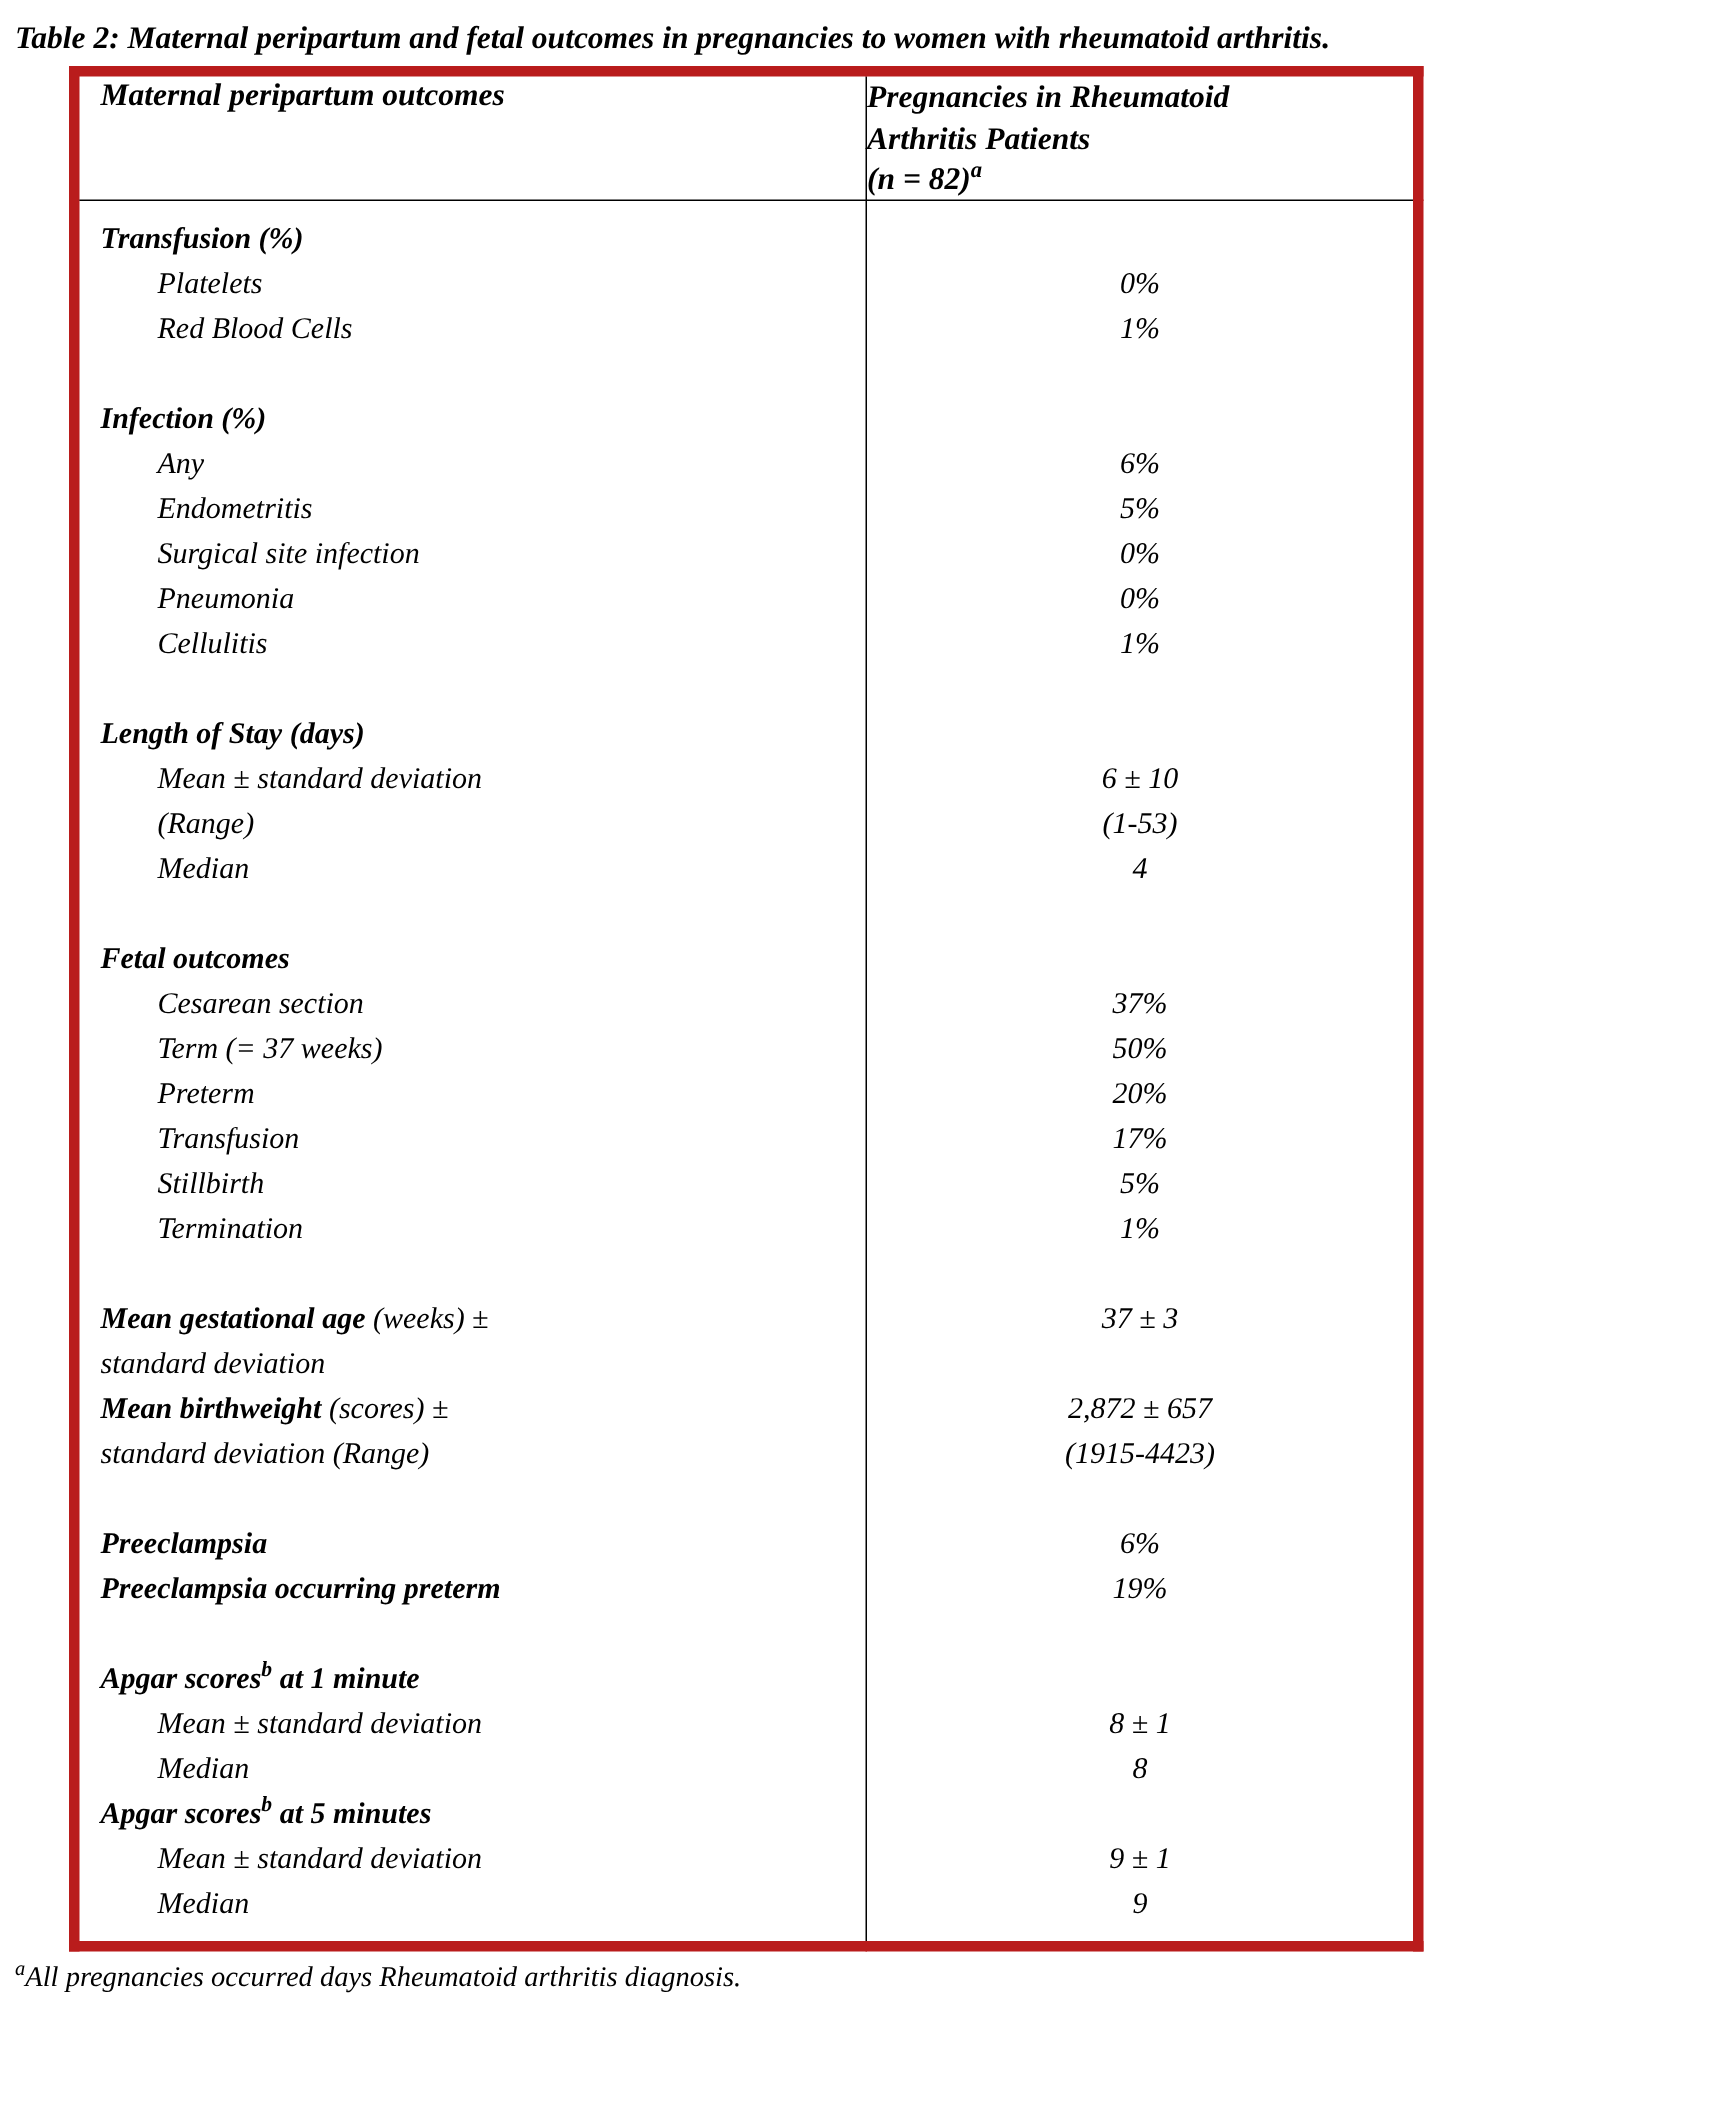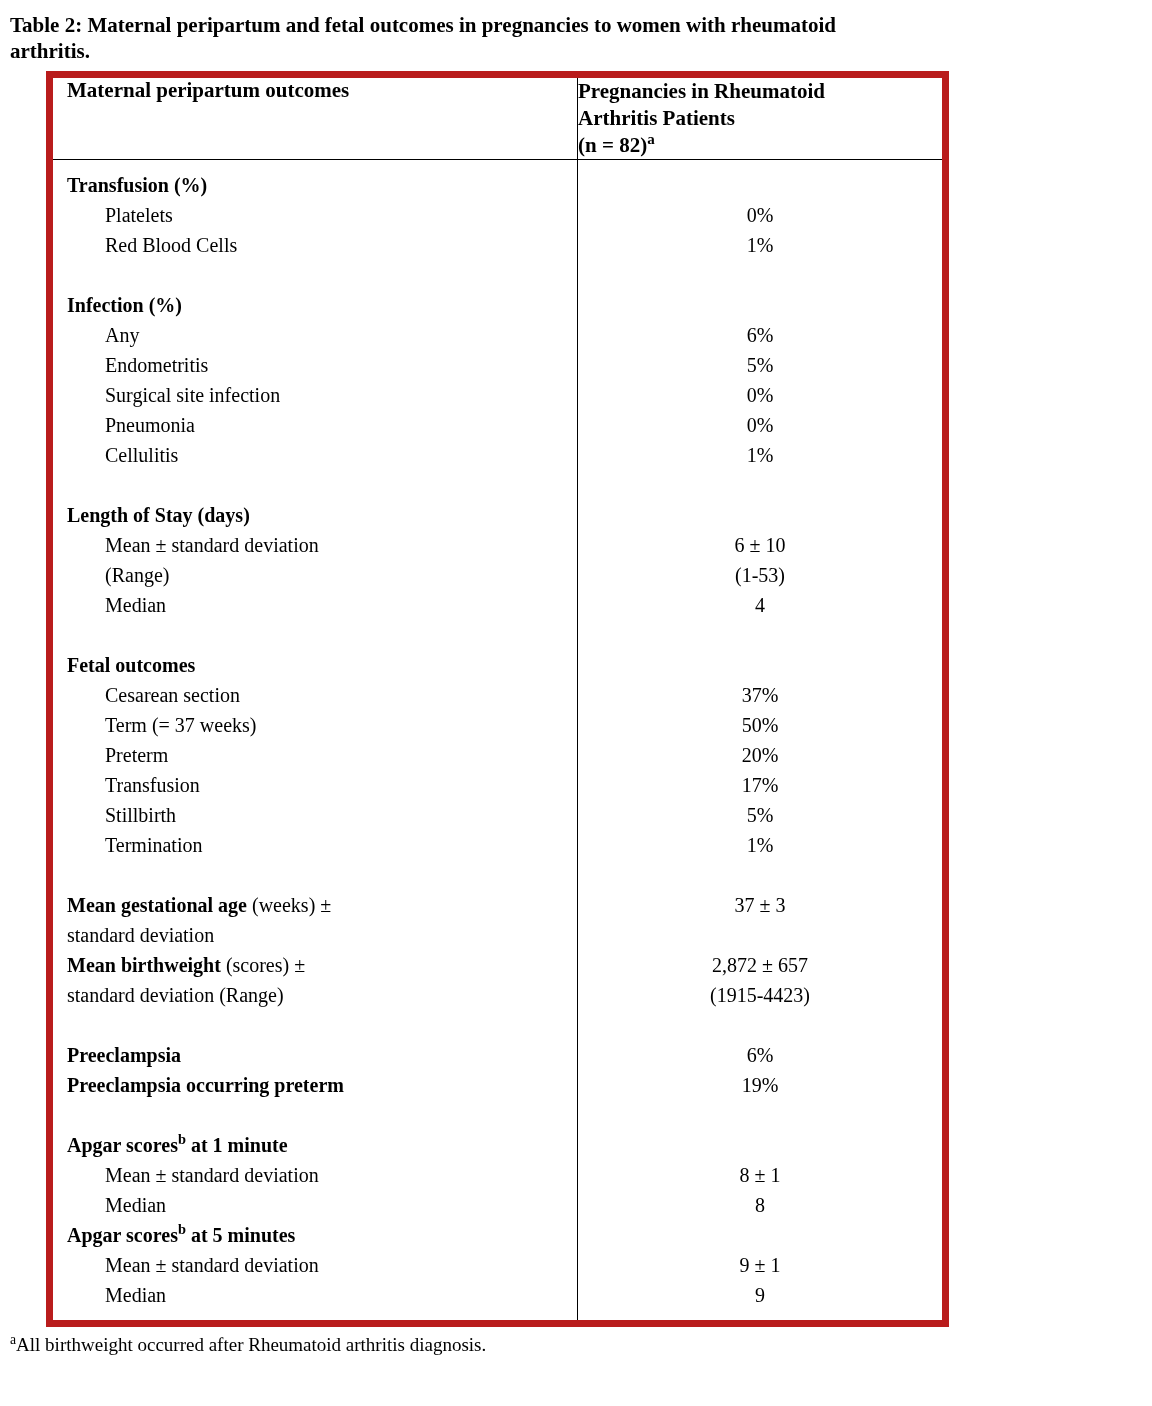--- a/index.html
+++ b/index.html
@@ -11,20 +11,21 @@
     width: 1152px;
     height: 1406px;
     font-family: "Liberation Serif", "DejaVu Serif", serif;
     color: #000000;
     overflow: hidden;
   }
   .page {
     padding: 8px 14px 0 8px;
     box-sizing: border-box;
     width: 917px;
+    font-style: italic;
   }
   .caption {
     font-weight: bold;
     font-size: 21px;
     line-height: 1.25;
     margin: 4px 0 6px 2px;
     max-width: 930px;
   }
   table.tbl {
     border-collapse: collapse;
@@ -200,16 +201,16 @@
               <div class="val-line">&nbsp;</div>
               <div class="val-line">9 ± 1</div>
               <div class="val-line">9</div>
             </div>
       </td>
     </tr>
   </tbody>
     </table>
 
   <div class="footnotes" id="footnotes-container">
-      <div><sup>a</sup><span>All birthweight occurred after Rheumatoid arthritis diagnosis.</span></div>
+      <div><sup>a</sup><span>All pregnancies occurred days Rheumatoid arthritis diagnosis.</span></div>
     </div>
 
 </div>
 
 </body></html>

